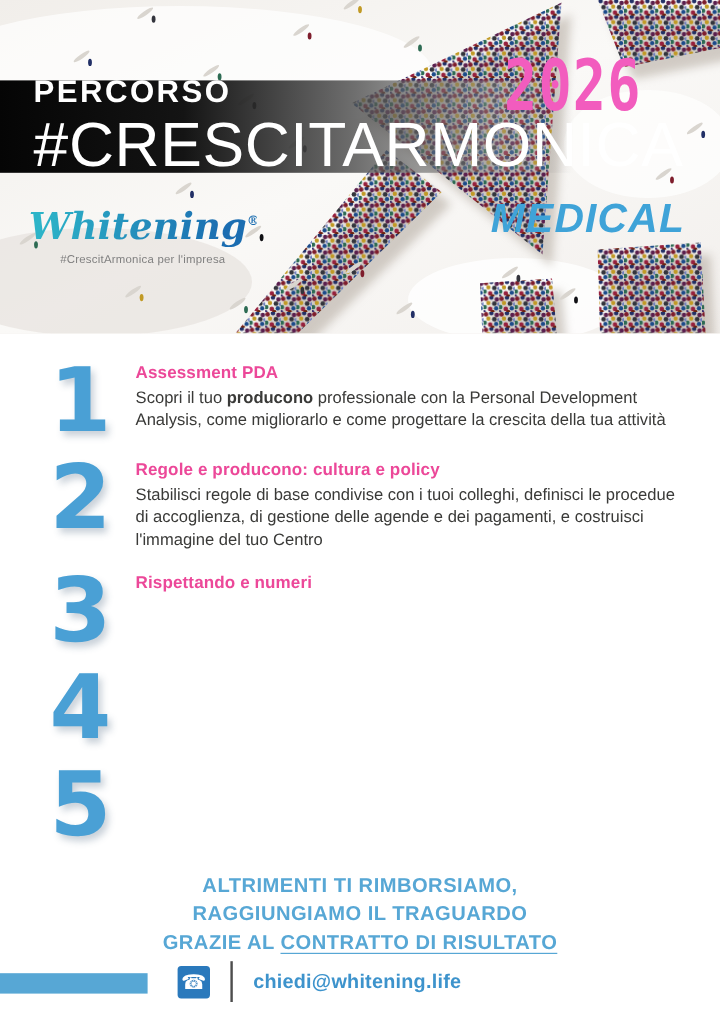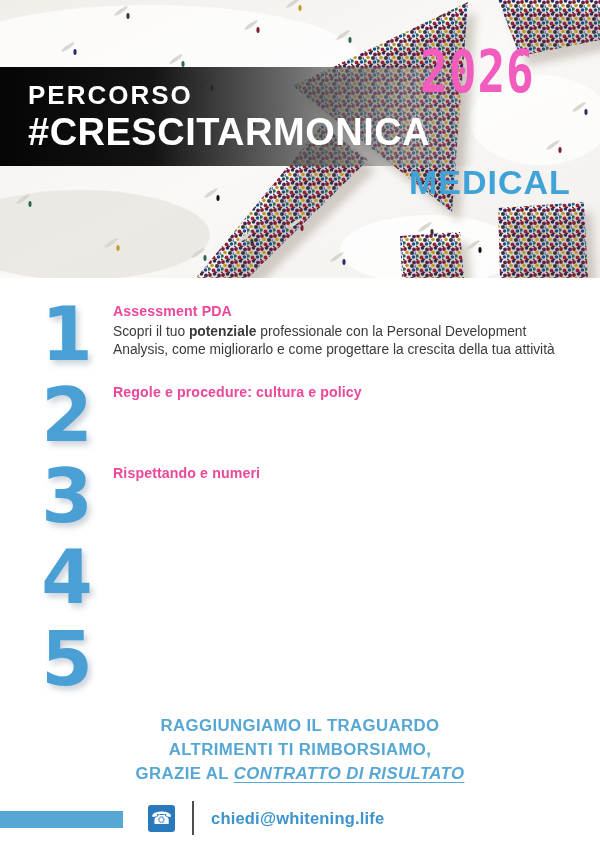--- a/index.html
+++ b/index.html
@@ -3,32 +3,32 @@
 <meta charset="utf-8">
 <style>
   html,body{margin:0;padding:0;background:#ffffff;}
   .page{position:relative;width:600px;height:849px;overflow:hidden;background:#fff;
         font-family:"Liberation Sans", sans-serif;}
 
   
   .hero{position:absolute;top:0;left:0;width:600px;height:278px;overflow:hidden;background:#f3f0ed;}
   .hero svg{position:absolute;top:0;left:0;filter:blur(.5px);}
 
-  .banner{position:absolute;top:67px;left:0;width:478px;height:99px;
+  .banner{position:absolute;top:67px;left:0;width:478px;height:77px;
           display:flex;flex-direction:column;justify-content:center;padding-left:28px;box-sizing:border-box;
           background:linear-gradient(90deg,#050505 0%,#141414 32%,rgba(80,80,80,.82) 62%,
                      rgba(140,140,140,.45) 86%,rgba(160,160,160,0) 100%);}
   .banner-line1{color:#fff;font-size:26px;font-weight:bold;letter-spacing:2px;line-height:1.2;}
-  .banner-line2{color:#fff;font-size:38px;font-weight:bold;letter-spacing:.5px;line-height:1.12;white-space:nowrap;}
+  .banner-line2{color:#fff;font-size:52px;font-weight:normal;letter-spacing:.5px;line-height:1.12;white-space:nowrap;}
 
   .year{position:absolute;left:420px;top:42px;color:var(--year_pink,#f25cbe);
         font-family:"DejaVu Sans Mono", monospace;font-weight:bold;font-size:46px;line-height:1;
         letter-spacing:1px;transform:scaleY(1.28);transform-origin:top left;}
   .edition{position:absolute;left:409px;top:163px;color:var(--medical_blue,#3fa3d8);
-        font-size:34px;font-weight:bold;letter-spacing:1px;}
+        font-size:34px;font-weight:bold;letter-spacing:1px;font-style:italic;}
 
   .logo{position:absolute;left:24px;top:172px;width:190px;text-align:center;}
   .logo-script{font-family:"DejaVu Serif", serif;font-style:italic;font-weight:bold;font-size:31px;line-height:1.1;
         background:linear-gradient(93deg,#2db4c8 5%,#1b6db1 85%);
         -webkit-background-clip:text;background-clip:text;color:transparent;}
   .logo-script sup{font-size:11px;}
   .logo-tagline{font-size:9.5px;color:#7f7f7f;margin-top:5px;letter-spacing:.2px;}
 
   
   .steps{position:absolute;top:278px;left:0;right:0;padding-top:25px;}
@@ -37,21 +37,21 @@
         font-family:"DejaVu Sans", sans-serif;font-size:74px;font-weight:bold;line-height:.84;
         color:var(--accent_blue,#4aa0d5);text-shadow:3px 4px 6px rgba(60,90,120,.28);}
   .step-text{width:462px;}
   .step-title{font-size:14.2px;font-weight:bold;color:#ec4899;margin-bottom:4px;letter-spacing:.1px;}
   .step-body{font-size:13.8px;color:#3a3a38;line-height:1.32;white-space:pre-line;}
   .step-body .bold{font-weight:bold;}
 
   
   .guarantee{margin-top:24px;text-align:center;font-weight:bold;font-size:16.8px;line-height:1.43;
         letter-spacing:.4px;color:var(--footer_blue,#57a7d5);}
-  .guarantee .em{font-style:italic;text-decoration:underline;text-underline-offset:3px;margin-top:21px;}
+  .guarantee .em{text-decoration:underline;text-underline-offset:3px;margin-top:21px;}
 
   
   .contact{position:absolute;top:799px;left:0;width:600px;height:42px;}
   .left-bar{position:absolute;left:0;top:12px;width:123px;height:17px;background:var(--footer_blue,#57a7d5);}
   .contact-row{position:absolute;left:148px;top:2px;display:flex;align-items:center;gap:13px;}
   .phone-box{width:27px;height:27px;background:var(--phone_icon_bg,#2a79bc);border-radius:3px;
         display:flex;align-items:center;justify-content:center;}
   .phone-glyph{color:#fff;font-size:17px;line-height:1;}
   .phone-number{font-size:19.5px;font-weight:bold;color:var(--contact_blue,#2e86c8);letter-spacing:.3px;}
   .vdivider{width:2px;height:34px;background:#4d4d4d;margin:0 4px;}
@@ -159,58 +159,65 @@
     </svg>
 
     <div class="banner">
       <div class="banner-line1">PERCORSO</div>
       <div class="banner-line2">#CRESCITARMONICA</div>
     </div>
 
     <div class="year">2026</div>
     <div class="edition">MEDICAL</div>
 
+    <div class="logo">
+      <div class="logo-script"><span>Whitening</span><sup>®</sup></div>
+      <div class="logo-tagline">#CrescitArmonica per l'impresa</div>
+    </div>
   </header>
 
   <main class="steps">
 
     <div class="step">
       <div class="step-num">1</div>
       <div class="step-text">
         <div class="step-title">Assessment PDA</div>
-        <div class="step-body"><span>Scopri il tuo </span><span class="bold">potenziale</span><span> professionale con la Personal Development
+        <div class="step-body"><span>Scopri il tuo </span><span class="bold">producono</span><span> professionale con la Personal Development
 Analysis, come migliorarlo e come progettare la crescita della tua attività</span></div>
       </div>
     </div>
 
     <div class="step">
       <div class="step-num">2</div>
       <div class="step-text">
-        <div class="step-title">Regole e procedure: cultura e policy</div>
+        <div class="step-title">Regole e producono: cultura e policy</div>
+        <div class="step-body">Stabilisci regole di base condivise con i tuoi colleghi, definisci le procedue
+di accoglienza, di gestione delle agende e dei pagamenti, e costruisci
+l'immagine del tuo Centro</div>
       </div>
     </div>
 
     <div class="step">
       <div class="step-num">3</div>
       <div class="step-text">
         <div class="step-title">Rispettando e numeri</div>
       </div>
     </div>
 
     <div class="step">
       <div class="step-num">4</div>
     </div>
 
     <div class="step">
       <div class="step-num">5</div>
     </div>
 
     <section class="guarantee">
+      <div>ALTRIMENTI TI RIMBORSIAMO,</div>
       <div>RAGGIUNGIAMO IL TRAGUARDO</div>
-      <div>ALTRIMENTI TI RIMBORSIAMO,</div>
       <div><span>GRAZIE AL </span><span class="em">CONTRATTO DI RISULTATO</span></div>
     </section>
   </main>
 
   <footer class="contact">
     <div class="left-bar"></div>
     <div class="contact-row">
       <div class="phone-box">
           <span class="phone-glyph">☎</span>
         </div>

